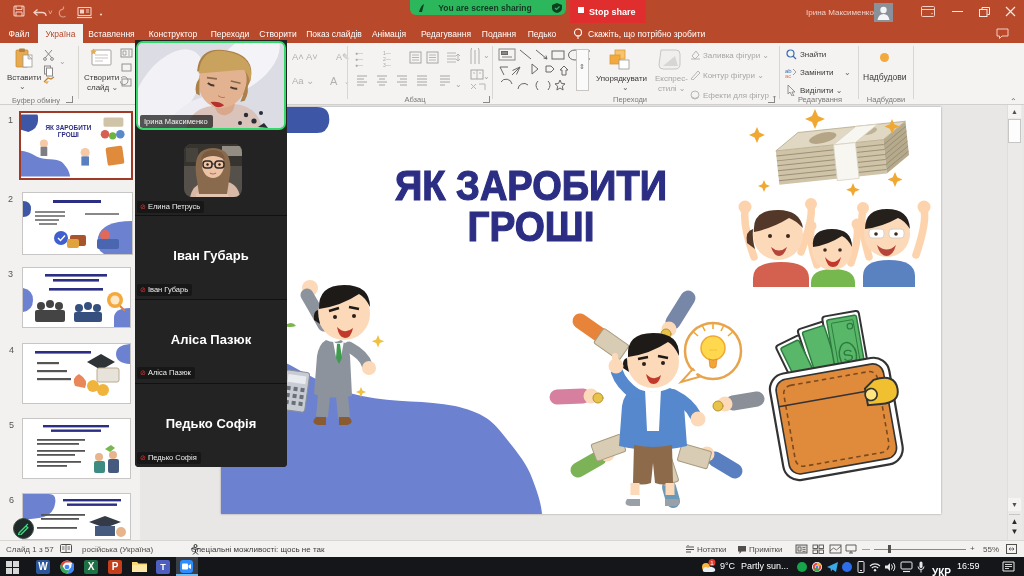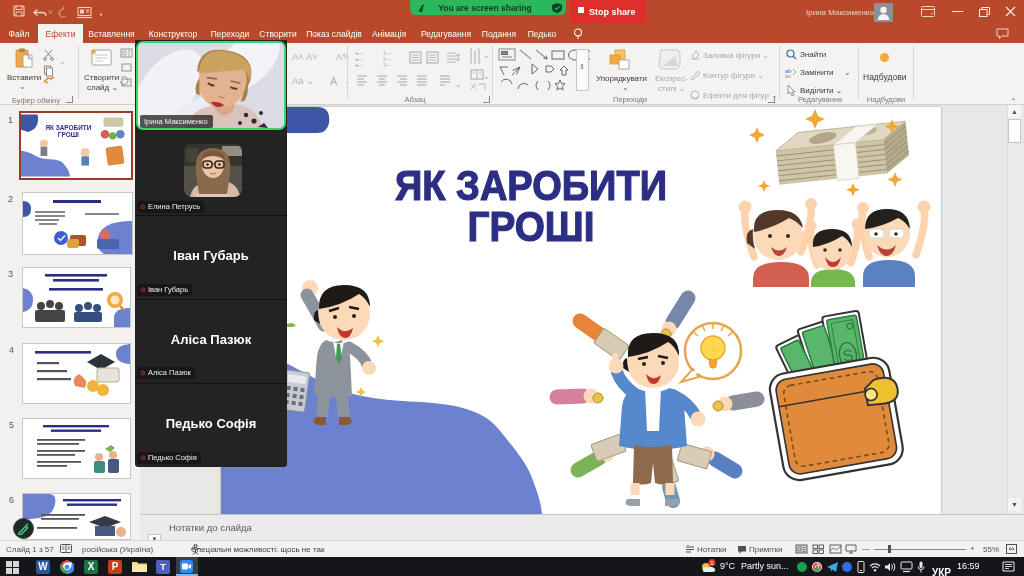--- a/index.html
+++ b/index.html
@@ -88,34 +88,35 @@
     <svg class="abs" style="left:979px;top:7px" width="11" height="10" viewBox="0 0 11 10">
       <rect x="0.5" y="2.5" width="7.5" height="7" fill="none" stroke="#fbe9e4"></rect>
       <path d="M3 2.5 V0.5 h7.5 v7 h-2" fill="none" stroke="#fbe9e4"></path>
     </svg>
     <svg class="abs" style="left:1005px;top:6px" width="11" height="11" viewBox="0 0 11 11">
       <path d="M1 1 L10 10 M10 1 L1 10" stroke="#fbe9e4" stroke-width="1.2"></path>
     </svg>
   </div>
   <div id="tabrow">
     <div class="tab" style="left:2px;width:34px">Файл</div>
-    <div class="tab" style="left:38px;width:45px;background:#f5f3f2;color:#b7472a">Ефекти</div>
+    <div class="tab" style="left:38px;width:45px;background:#f5f3f2;color:#b7472a">Україна</div>
     <div class="tab" style="left:86px;width:51px">Вставлення</div>
     <div class="tab" style="left:144px;width:58px">Конструктор</div>
     <div class="tab" style="left:208px;width:44px">Переходи</div>
     <div class="tab" style="left:258px;width:40px">Створити</div>
     <div class="tab" style="left:305px;width:58px">Показ слайдів</div>
     <div class="tab" style="left:369px;width:40px">Анімація</div>
     <div class="tab" style="left:415px;width:62px">Редагування</div>
     <div class="tab" style="left:480px;width:38px">Подання</div>
     <div class="tab" style="left:524px;width:36px">Педько</div>
     <svg class="abs" style="left:573px;top:4px" width="10" height="12" viewBox="0 0 10 12">
       <circle cx="5" cy="4.5" r="3.5" fill="none" stroke="#fff" stroke-width="1.1"></circle>
       <path d="M3.5 8 h3 M4 10 h2" stroke="#fff" stroke-width="1.1"></path>
     </svg>
+    <div class="tab" style="left:588px;width:160px;text-align:left">Скажіть, що потрібно зробити</div>
     <svg class="abs" style="left:996px;top:4px" width="13" height="11" viewBox="0 0 13 11">
       <path d="M1 1 h11 v7 h-6 l-2.5 2.5 v-2.5 h-2.5 z" fill="none" stroke="#f0cfc6" stroke-width="1"></path>
     </svg>
   </div>
   <div id="ribbon">
     
     <svg class="abs" style="left:15px;top:5px" width="18" height="21" viewBox="0 0 18 21">
       <rect x="1" y="2" width="12" height="17" rx="1" fill="#e8aa4c" stroke="#c98d33" stroke-width="0.8"></rect>
       <rect x="4" y="0.5" width="6" height="3.5" rx="1" fill="#b48040"></rect>
       <rect x="8" y="7" width="9" height="12" fill="#fff" stroke="#9a9895" stroke-width="0.8"></rect>
@@ -619,24 +620,20 @@
   </svg>
   </div>
 
   <div class="abs" style="left:1007px;top:105px;width:15px;height:435px;background:#ebeae9;border-left:1px solid #e0dedc"></div>
   <div class="abs" style="left:1008px;top:105px;width:13px;height:13px;background:#f5f4f3;color:#55524e;font-size:7px;text-align:center;line-height:13px">▲</div>
   <div class="abs" style="left:1008px;top:119px;width:13px;height:24px;background:#fdfdfd;border:1px solid #c8c6c4"></div>
   <div class="abs" style="left:1008px;top:498px;width:13px;height:13px;background:#f5f4f3;color:#55524e;font-size:7px;text-align:center;line-height:13px">▼</div>
   <div class="abs" style="left:1008px;top:517px;width:13px;height:10px;color:#2b2a29;font-size:8px;text-align:center;line-height:10px">▲</div>
   <div class="abs" style="left:1008px;top:527px;width:13px;height:10px;color:#2b2a29;font-size:8px;text-align:center;line-height:10px">▼</div>
   <div class="abs" style="left:1009px;top:514px;width:11px;height:1px;background:#c8c6c4"></div>
-  <div id="notesbar">
-      <span>Нотатки до слайда</span>
-    <div class="abs" style="left:8px;top:19px;width:13px;height:9px;background:#fdfdfd;border:1px solid #c8c6c4;color:#444;font-size:6px;text-align:center;line-height:8px">▼</div>
-  </div>
   <div id="statusbar">
     <div class="abs" style="left:6px;top:4px">Слайд 1 з 57</div>
     <svg class="abs" style="left:60px;top:3px" width="12" height="10" viewBox="0 0 12 10">
       <rect x="0.5" y="0.5" width="11" height="8" rx="1" fill="none" stroke="#514e4b"></rect>
       <path d="M6 0.5 v8 M2 3 h2.5 M2 5 h2.5 M7.5 3 h2.5 M7.5 5 h2.5" stroke="#514e4b" stroke-width="0.8"></path>
     </svg>
     <div class="abs" style="left:82px;top:4px">російська (Україна)</div>
     <svg class="abs" style="left:190px;top:3px" width="11" height="11" viewBox="0 0 11 11">
       <circle cx="5.5" cy="2" r="1.5" fill="none" stroke="#2b2a29"></circle>
       <path d="M1.5 4.5 q4 1.5 8 0 M5.5 5.5 v2.5 M5.5 8 l-2.5 2.5 M5.5 8 l2.5 2.5" stroke="#2b2a29" fill="none"></path>

